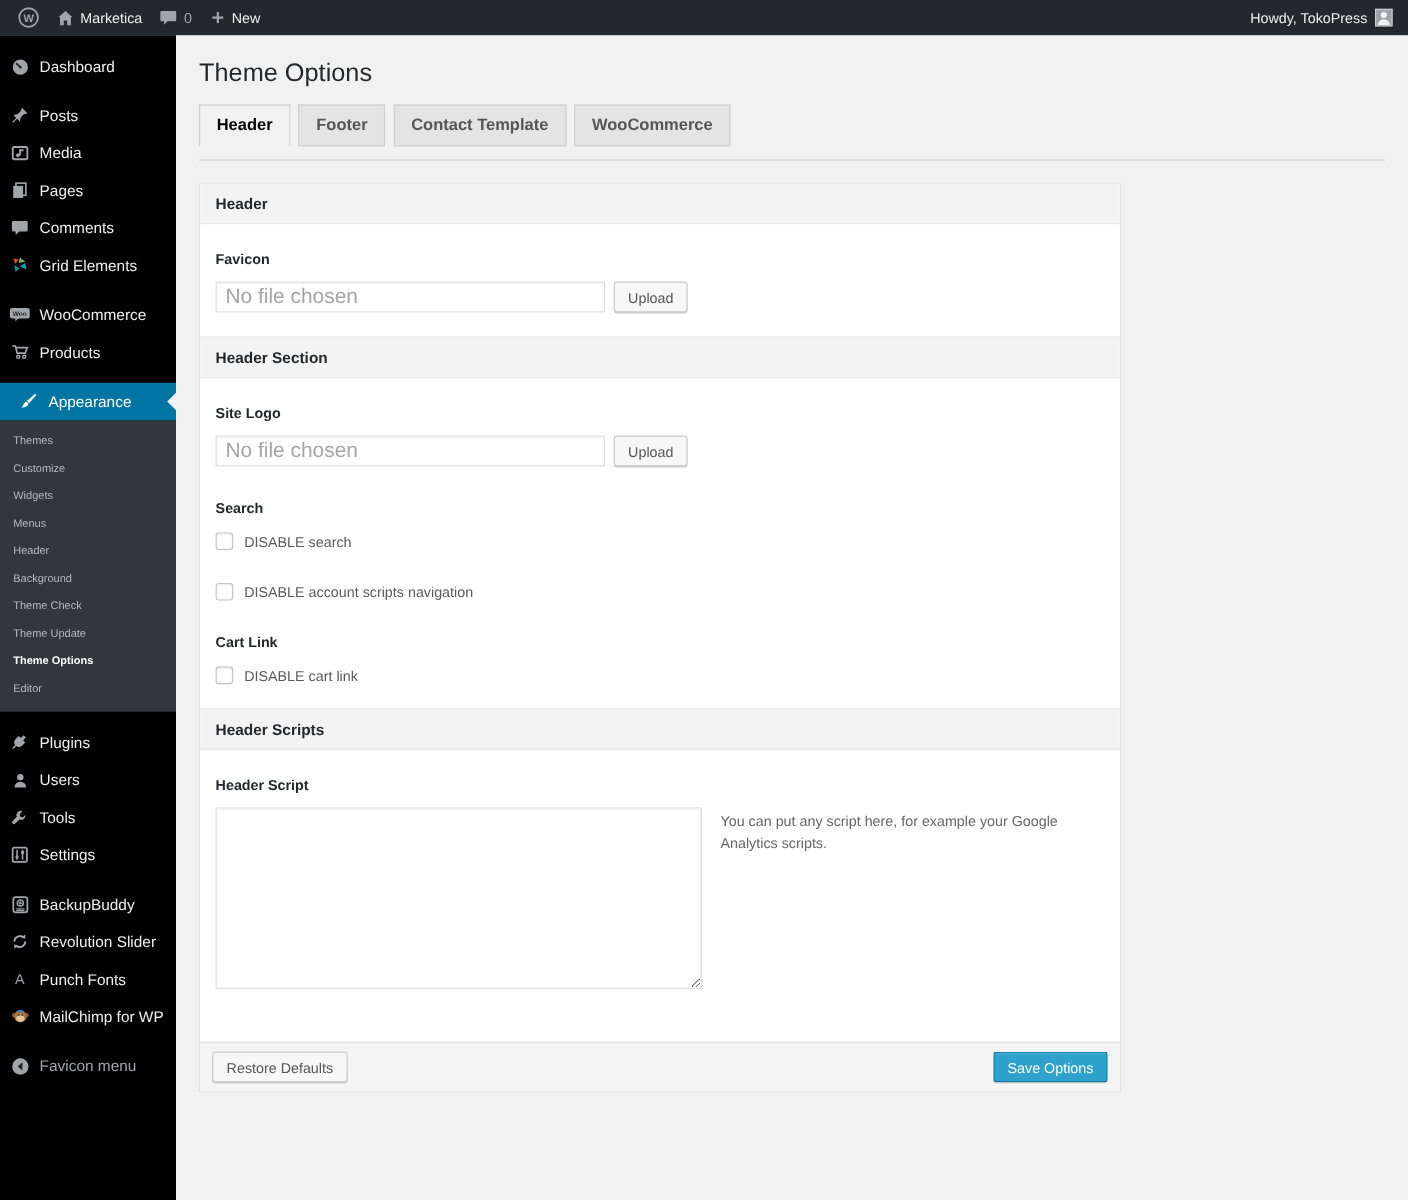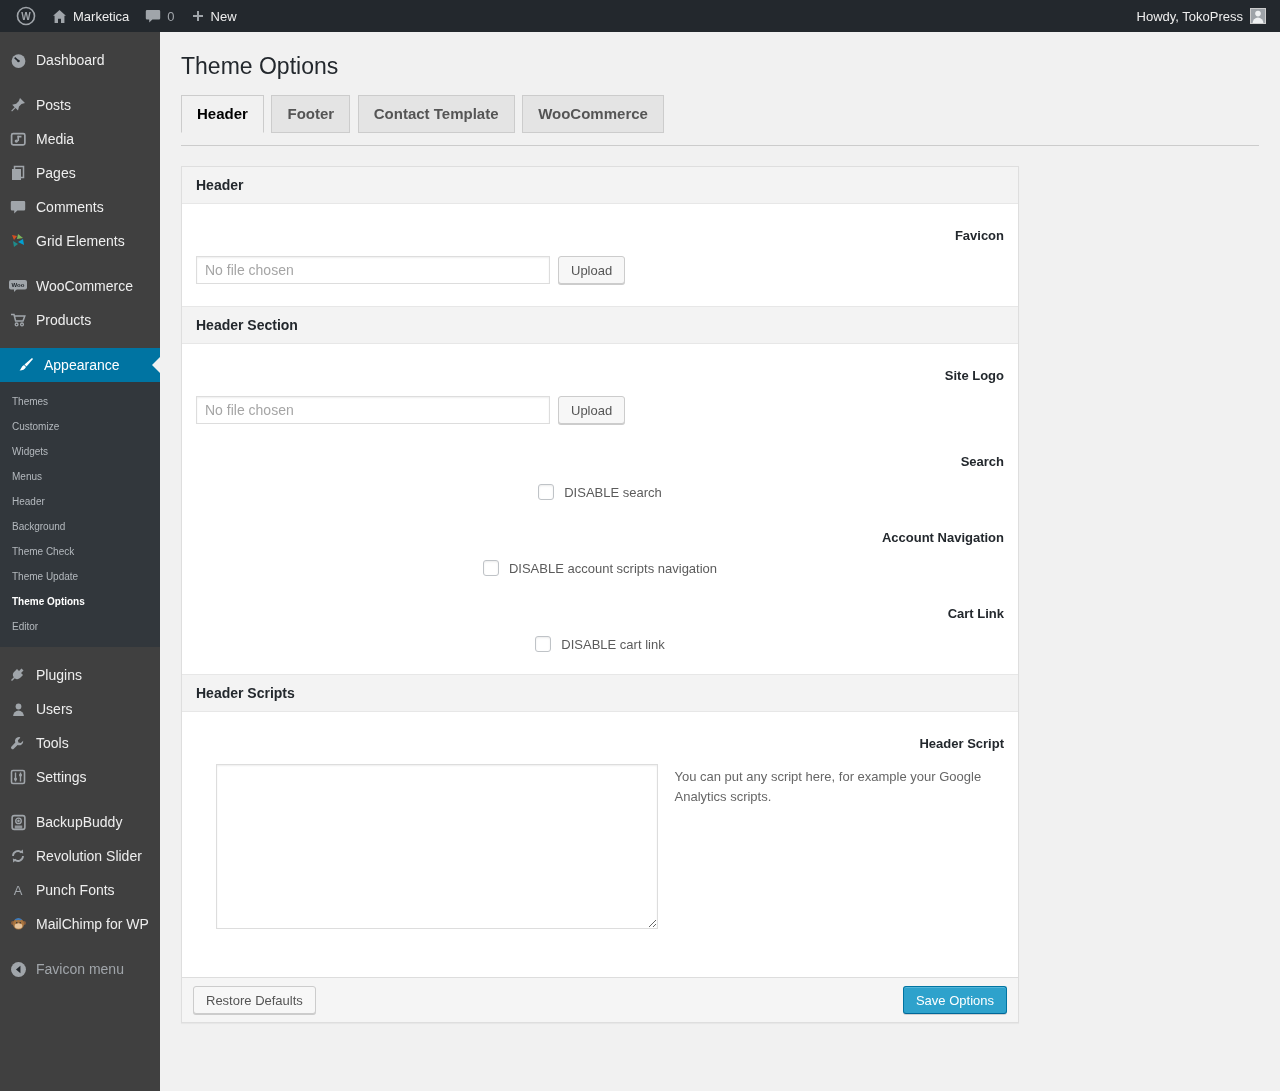--- a/index.html
+++ b/index.html
@@ -22,21 +22,21 @@
   .ab-spacer { flex:1; }
   .ab-howdy { display:flex; align-items:center; gap:7px; padding:0 4px; }
   .avatar {
     width:16px; height:16px; background:#9ea3a8; border:1px solid #ccc;
     display:flex; align-items:flex-end; justify-content:center; overflow:hidden;
   }
 
   
   .sidebar {
     position:absolute; top:32px; left:0; width:160px; height:1059px;
-    background:#404040; z-index:20;
+    background:#000000; z-index:20;
   }
   .menu { padding-top:11px; }
   .menu-item {
     display:flex; align-items:center; height:34px; padding-left:8px;
     color:#eee; font-size:14px; cursor:pointer; position:relative;
   }
   .menu-item .micon { width:20px; height:20px; margin-right:8px; display:flex; align-items:center; justify-content:center; }
   .menu-gap { height:11px; }
   .menu-item.current { background:#0074a2; color:#fff;padding-left:16px; }
   .menu-item.current::after {
@@ -63,48 +63,48 @@
   .tab.active { background:#f1f1f1; border-bottom:1px solid #f1f1f1; color:#000; }
 
   
   .panel { width:838px; margin-top:20px; background:#fff; border:1px solid #dedede; box-shadow:0 1px 1px rgba(0,0,0,.04); }
   .section-head {
     background:#f3f3f3; border-bottom:1px solid #e7e7e7; border-top:1px solid #e7e7e7;
     padding:10px 14px; font-size:14px; font-weight:600; color:#23282d;
   }
   .section-head:first-child { border-top:none; }
   .section-body { background:#fff; padding:24px 14px 22px; }
-  .field-label { font-size:13px; font-weight:bold; color:#23282d;text-align:right; }
+  .field-label { font-size:13px; font-weight:bold; color:#23282d; }
   .file-row { display:flex; align-items:center; gap:8px; margin-top:13px; }
   .text-input {
     width:354px; height:28px; border:1px solid #ddd; background:#fff;
-    padding:0 8px; font-size:14px; color:#333; font-family:"Liberation Sans", sans-serif;
+    padding:0 8px; font-size:19px; color:#333; font-family:"Liberation Sans", sans-serif;
     box-shadow:inset 0 1px 2px rgba(0,0,0,.07); outline:none;
   }
   .text-input::placeholder { color:#a5a5a5; opacity:1; }
   .btn {
     height:28px; padding:0 12px; font-size:13px; color:#555;
     background:#f7f7f7; border:1px solid #ccc; border-radius:3px;
     box-shadow:0 1px 0 #ccc; cursor:pointer; font-family:"Liberation Sans", sans-serif;
   }
   .btn-primary {
     background:#2ea2cc; border-color:#0074a2; border-bottom-color:#006799; color:#fff;
     box-shadow:inset 0 1px 0 rgba(120,200,230,.5), 0 1px 0 rgba(0,0,0,.15);
   }
   .field-group { margin-top:30px; }
   .field-group:first-child { margin-top:0; }
-  .cb-row { display:flex; align-items:center; gap:10px; margin-top:15px;justify-content:center; }
+  .cb-row { display:flex; align-items:center; gap:10px; margin-top:15px; }
   .cb {
     appearance:none; -webkit-appearance:none; width:16px; height:16px; margin:0;
     border:1px solid #bfc3c7; border-radius:3px; background:#fff;
     box-shadow:inset 0 1px 2px rgba(0,0,0,.08); cursor:pointer;
   }
   .cb-label { color:#5b5b5b; font-size:13px; cursor:pointer; }
 
-  .script-row { display:flex; margin-top:13px;justify-content:center; }
+  .script-row { display:flex; margin-top:13px; }
   .script-area {
     width:442px; height:165px; border:1px solid #ddd; background:#fff;
     box-shadow:inset 0 1px 2px rgba(0,0,0,.07); resize:both; outline:none;
     font-family:"Liberation Mono", monospace; font-size:13px; padding:6px;
   }
   .script-help { margin-left:17px; width:310px; color:#666; font-size:13px; line-height:1.55; padding-top:3px; }
   .body-scripts { padding-bottom:48px; }
 
   .panel-footer {
     background:#f5f5f5; border-top:1px solid #ddd; padding:8px 11px;
@@ -401,21 +401,20 @@
         </div>
       </div>
       <div class="field-group">
         <div class="field-label">Search</div>
         <div class="cb-row">
           <input type="checkbox" class="cb" style="">
           <span class="cb-label">DISABLE search</span>
         </div>
       </div>
       <div class="field-group">
-        <div class="field-label">Account Navigation</div>
         <div class="cb-row">
           <input type="checkbox" class="cb" style="">
           <span class="cb-label">DISABLE account scripts navigation</span>
         </div>
       </div>
       <div class="field-group">
         <div class="field-label">Cart Link</div>
         <div class="cb-row">
           <input type="checkbox" class="cb" style="">
           <span class="cb-label">DISABLE cart link</span>

